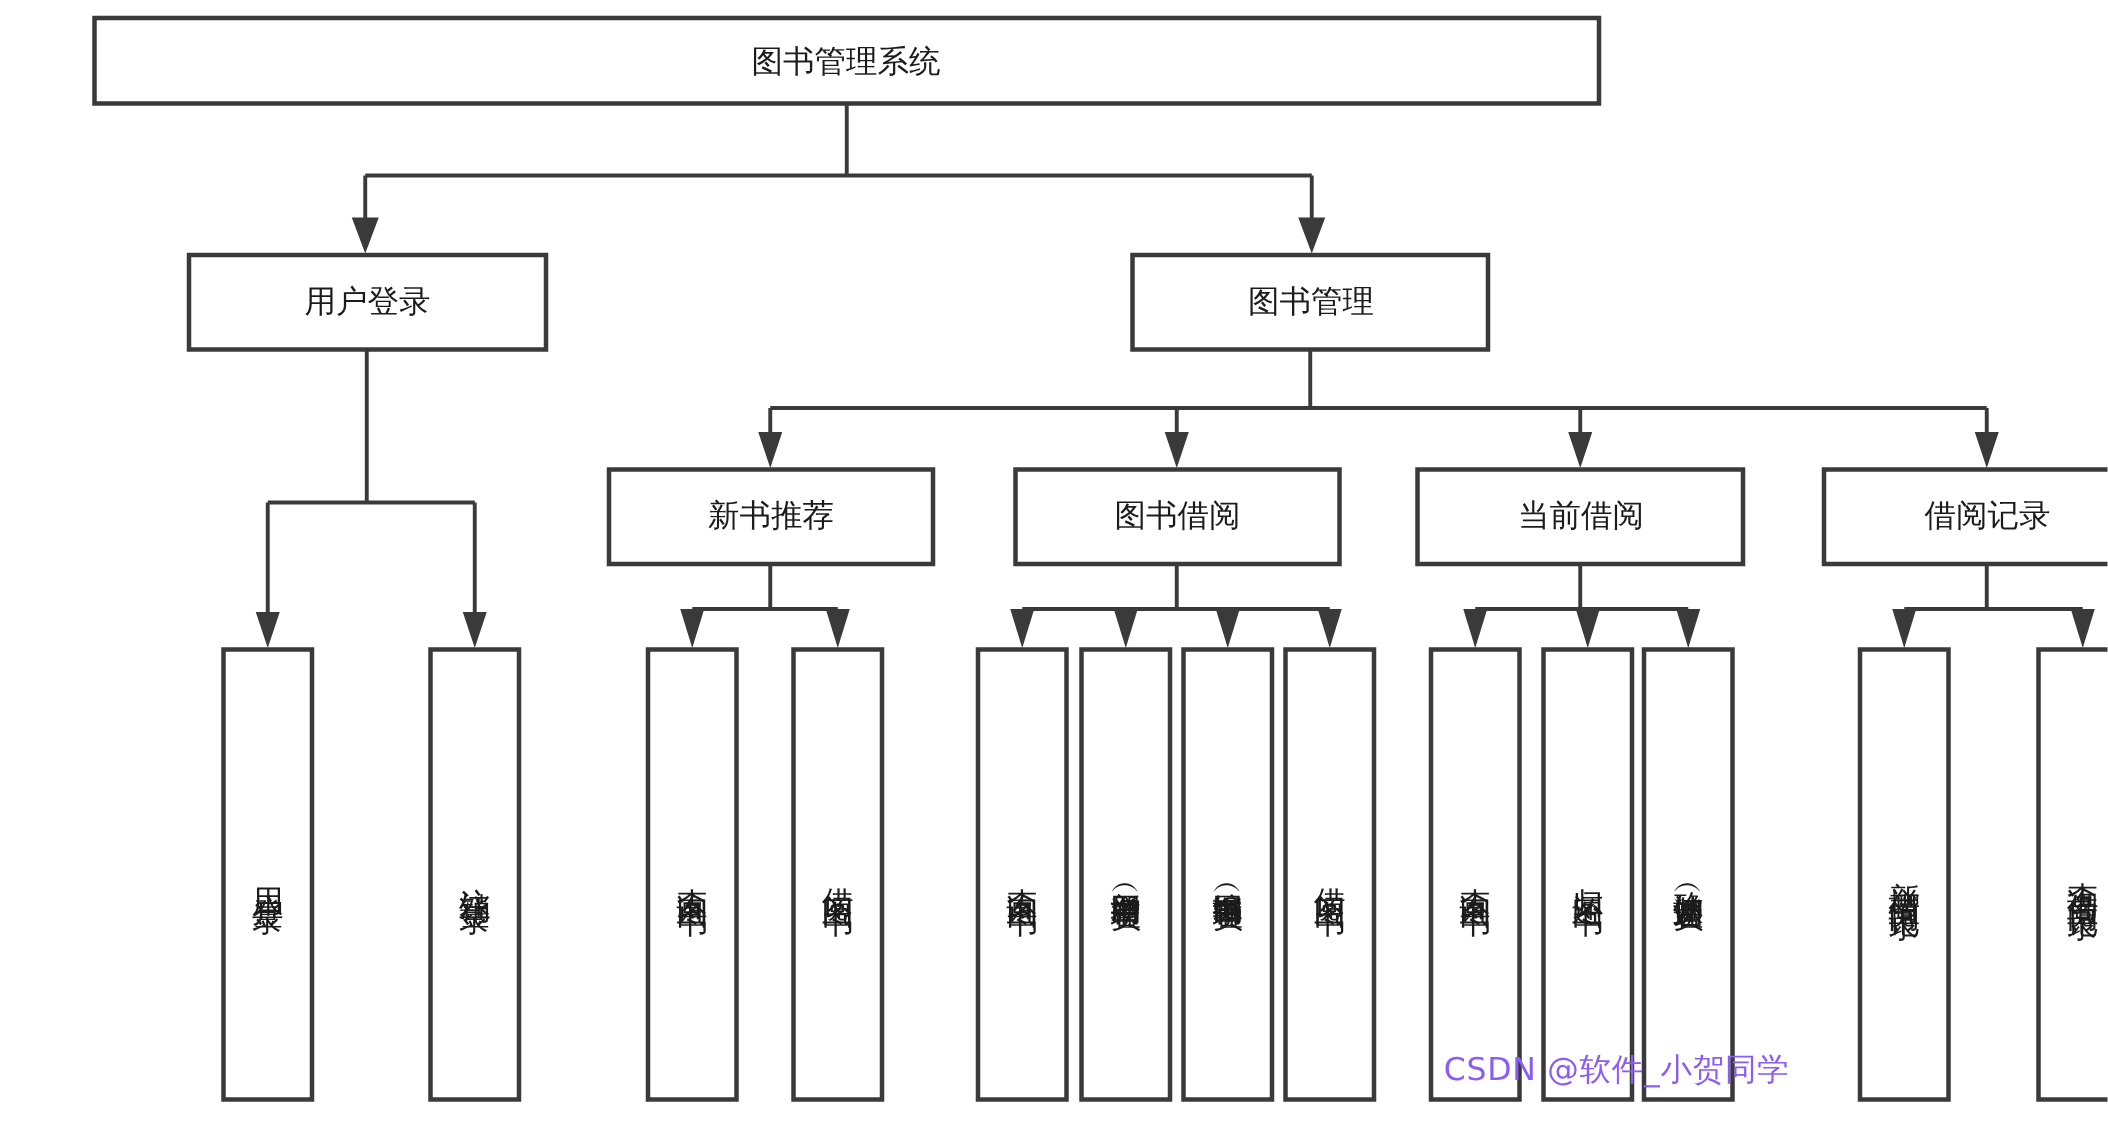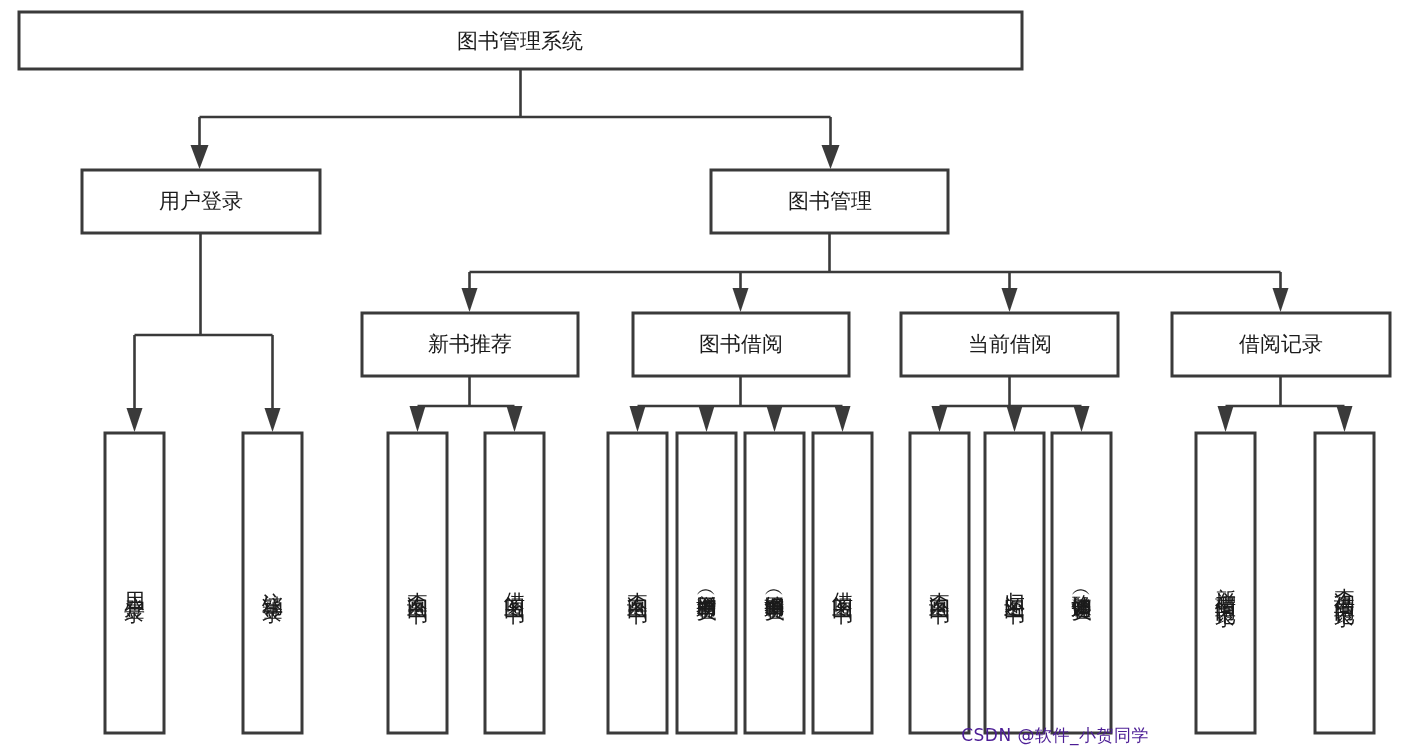--- a/index.html
+++ b/index.html
@@ -12,20 +12,21 @@
     width: 1405px;
     height: 747px;
     font-family: "DejaVu Sans", "Liberation Sans", sans-serif;
     overflow: hidden;
     position: relative;
   }
   #diagram-root {
     position: relative;
     width: 1161px;
     height: 747px;
+    margin-left: 44px;
   }
   svg#flow {
     display: block;
     width: 1405px;
     height: 747px;
   }
   .node-box {
     fill: #ffffff;
     stroke: #3a3a3a;
     stroke-width: 3;
@@ -46,23 +47,23 @@
   text.node-label {
     fill: #1b1b1b;
     font-family: "DejaVu Sans", "Liberation Sans", sans-serif;
     font-size: 21px;
     text-anchor: middle;
     dominant-baseline: middle;
   }
   .watermark {
     position: absolute;
     right: 12px;
-    bottom: 0;
-    color: #4c1d95;
-    font-size: 17px;
+    bottom: 20px;
+    color: #8b5cf6;
+    font-size: 21px;
     font-family: "DejaVu Sans", "Liberation Sans", sans-serif;
     letter-spacing: 0.5px;
     white-space: nowrap;
     pointer-events: none;
   }
 </style>
 </head>
 <body>
 
 <div id="diagram-root">

